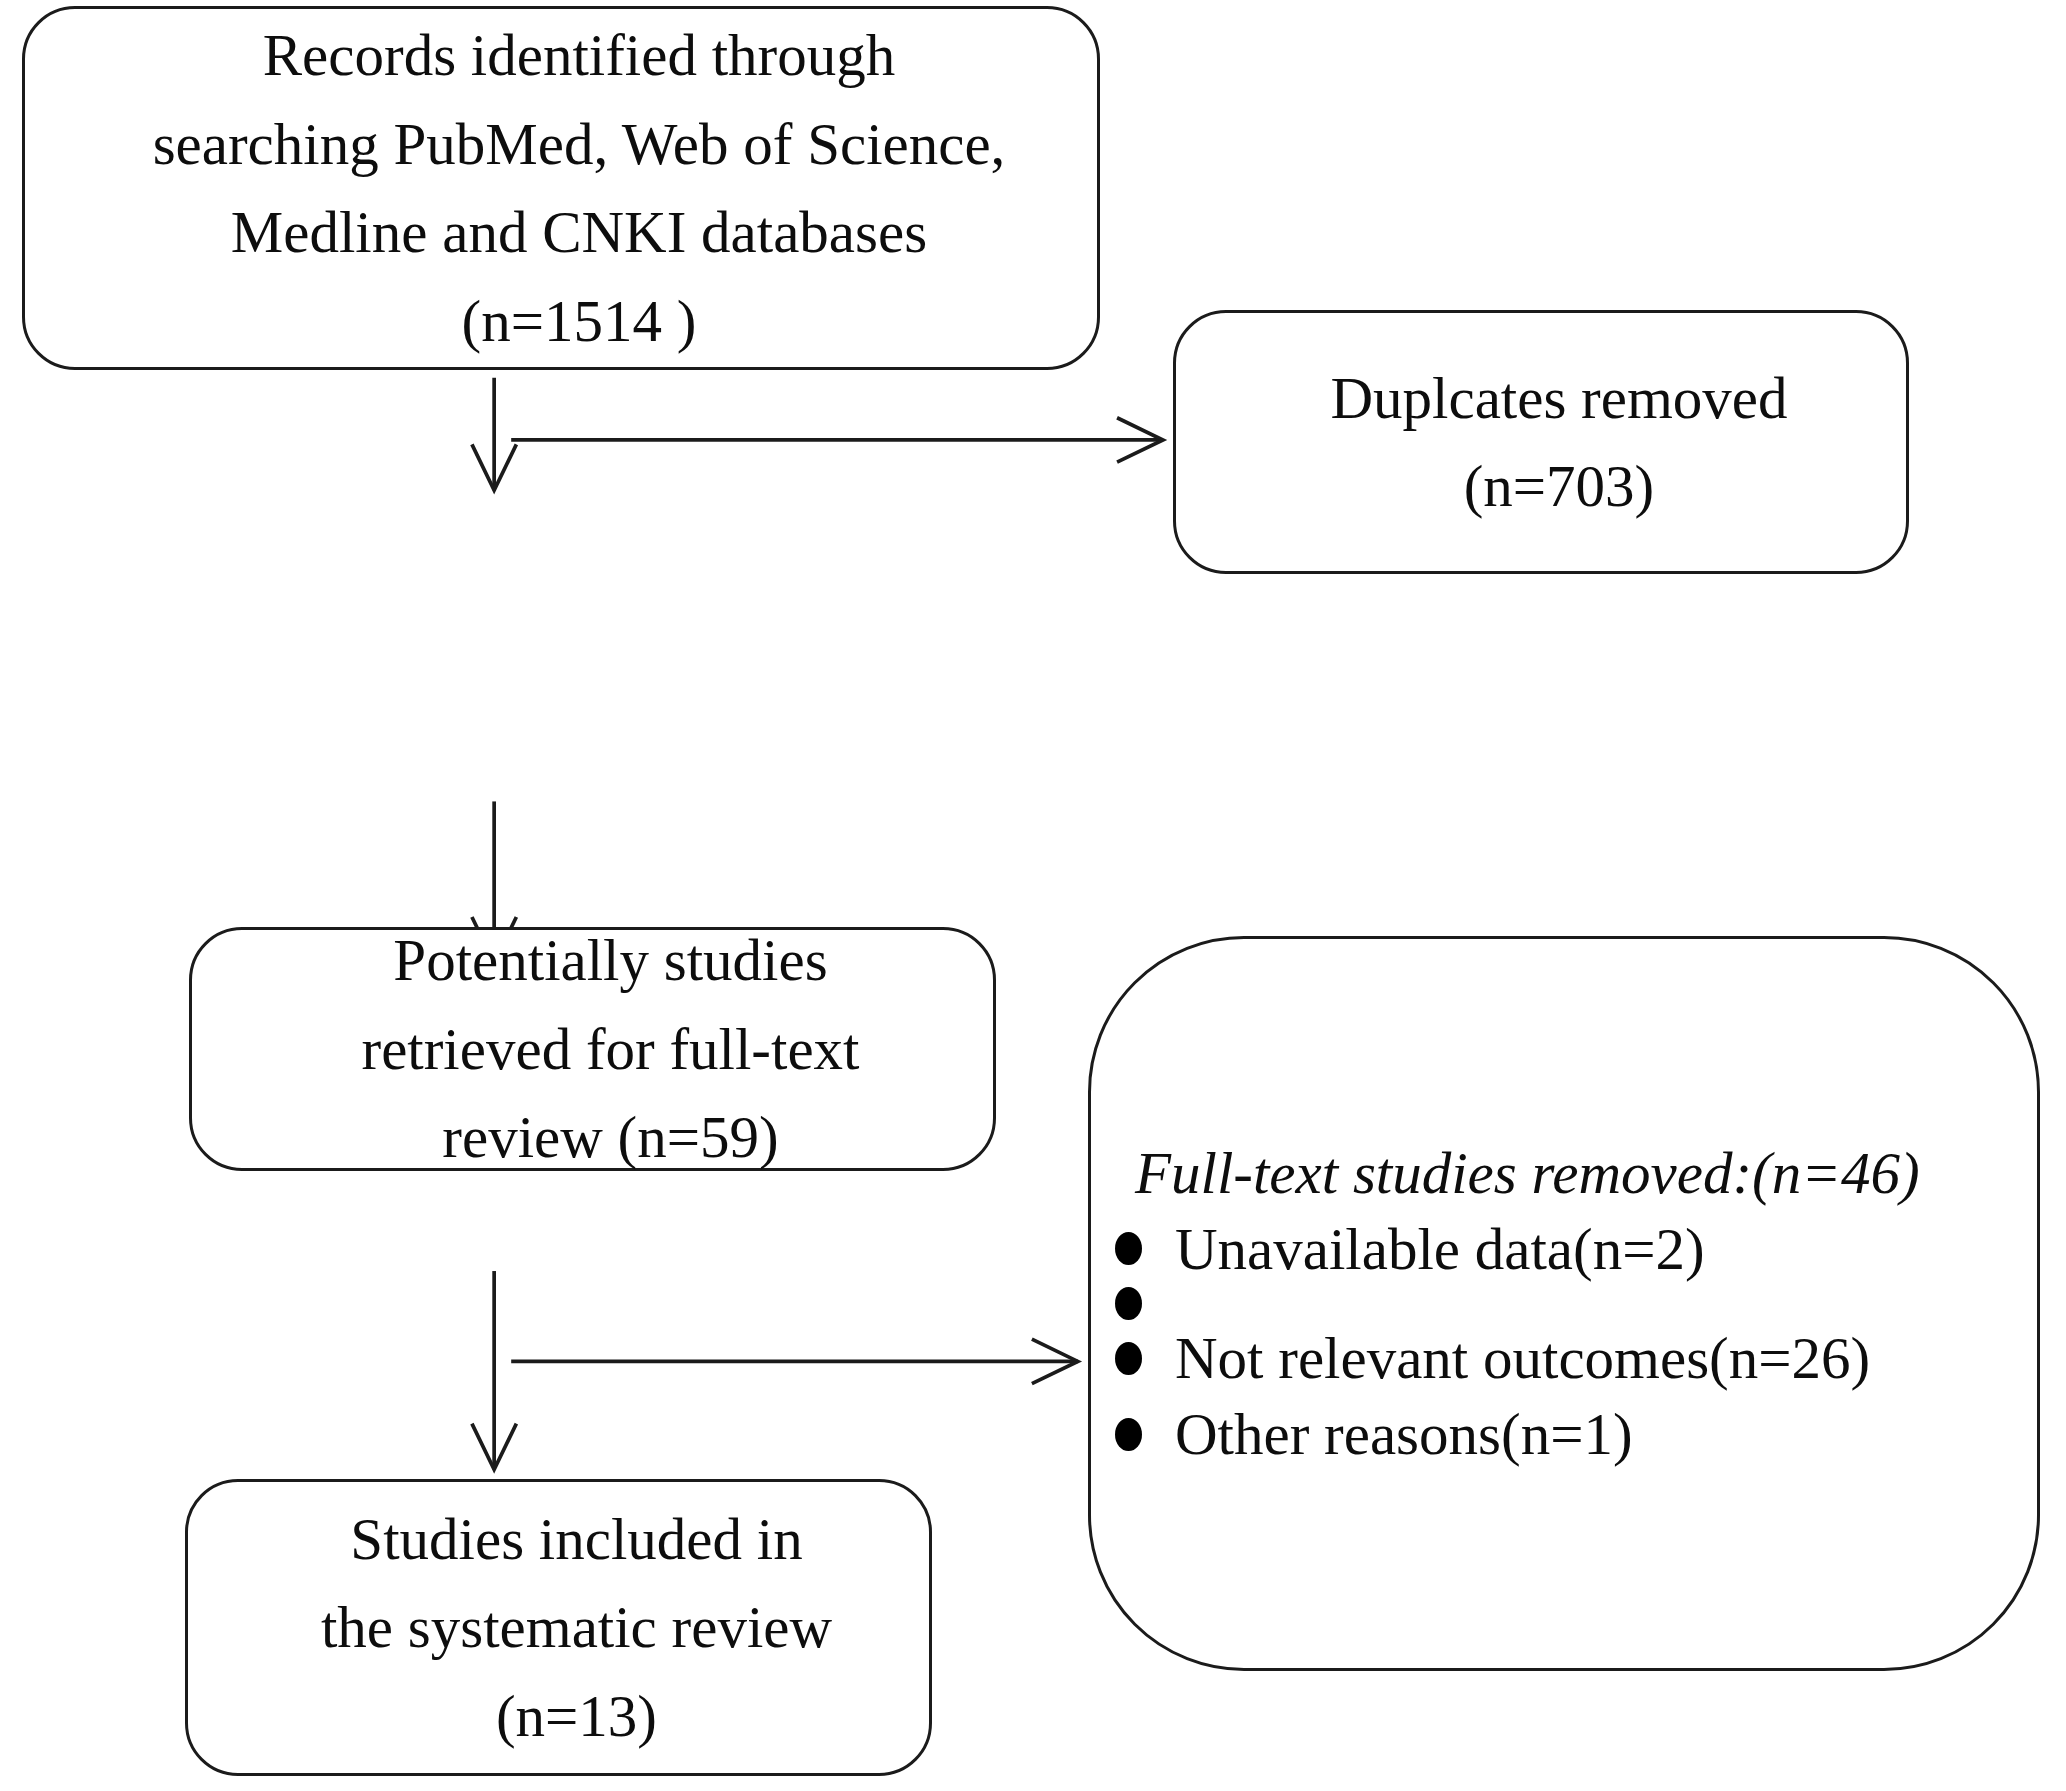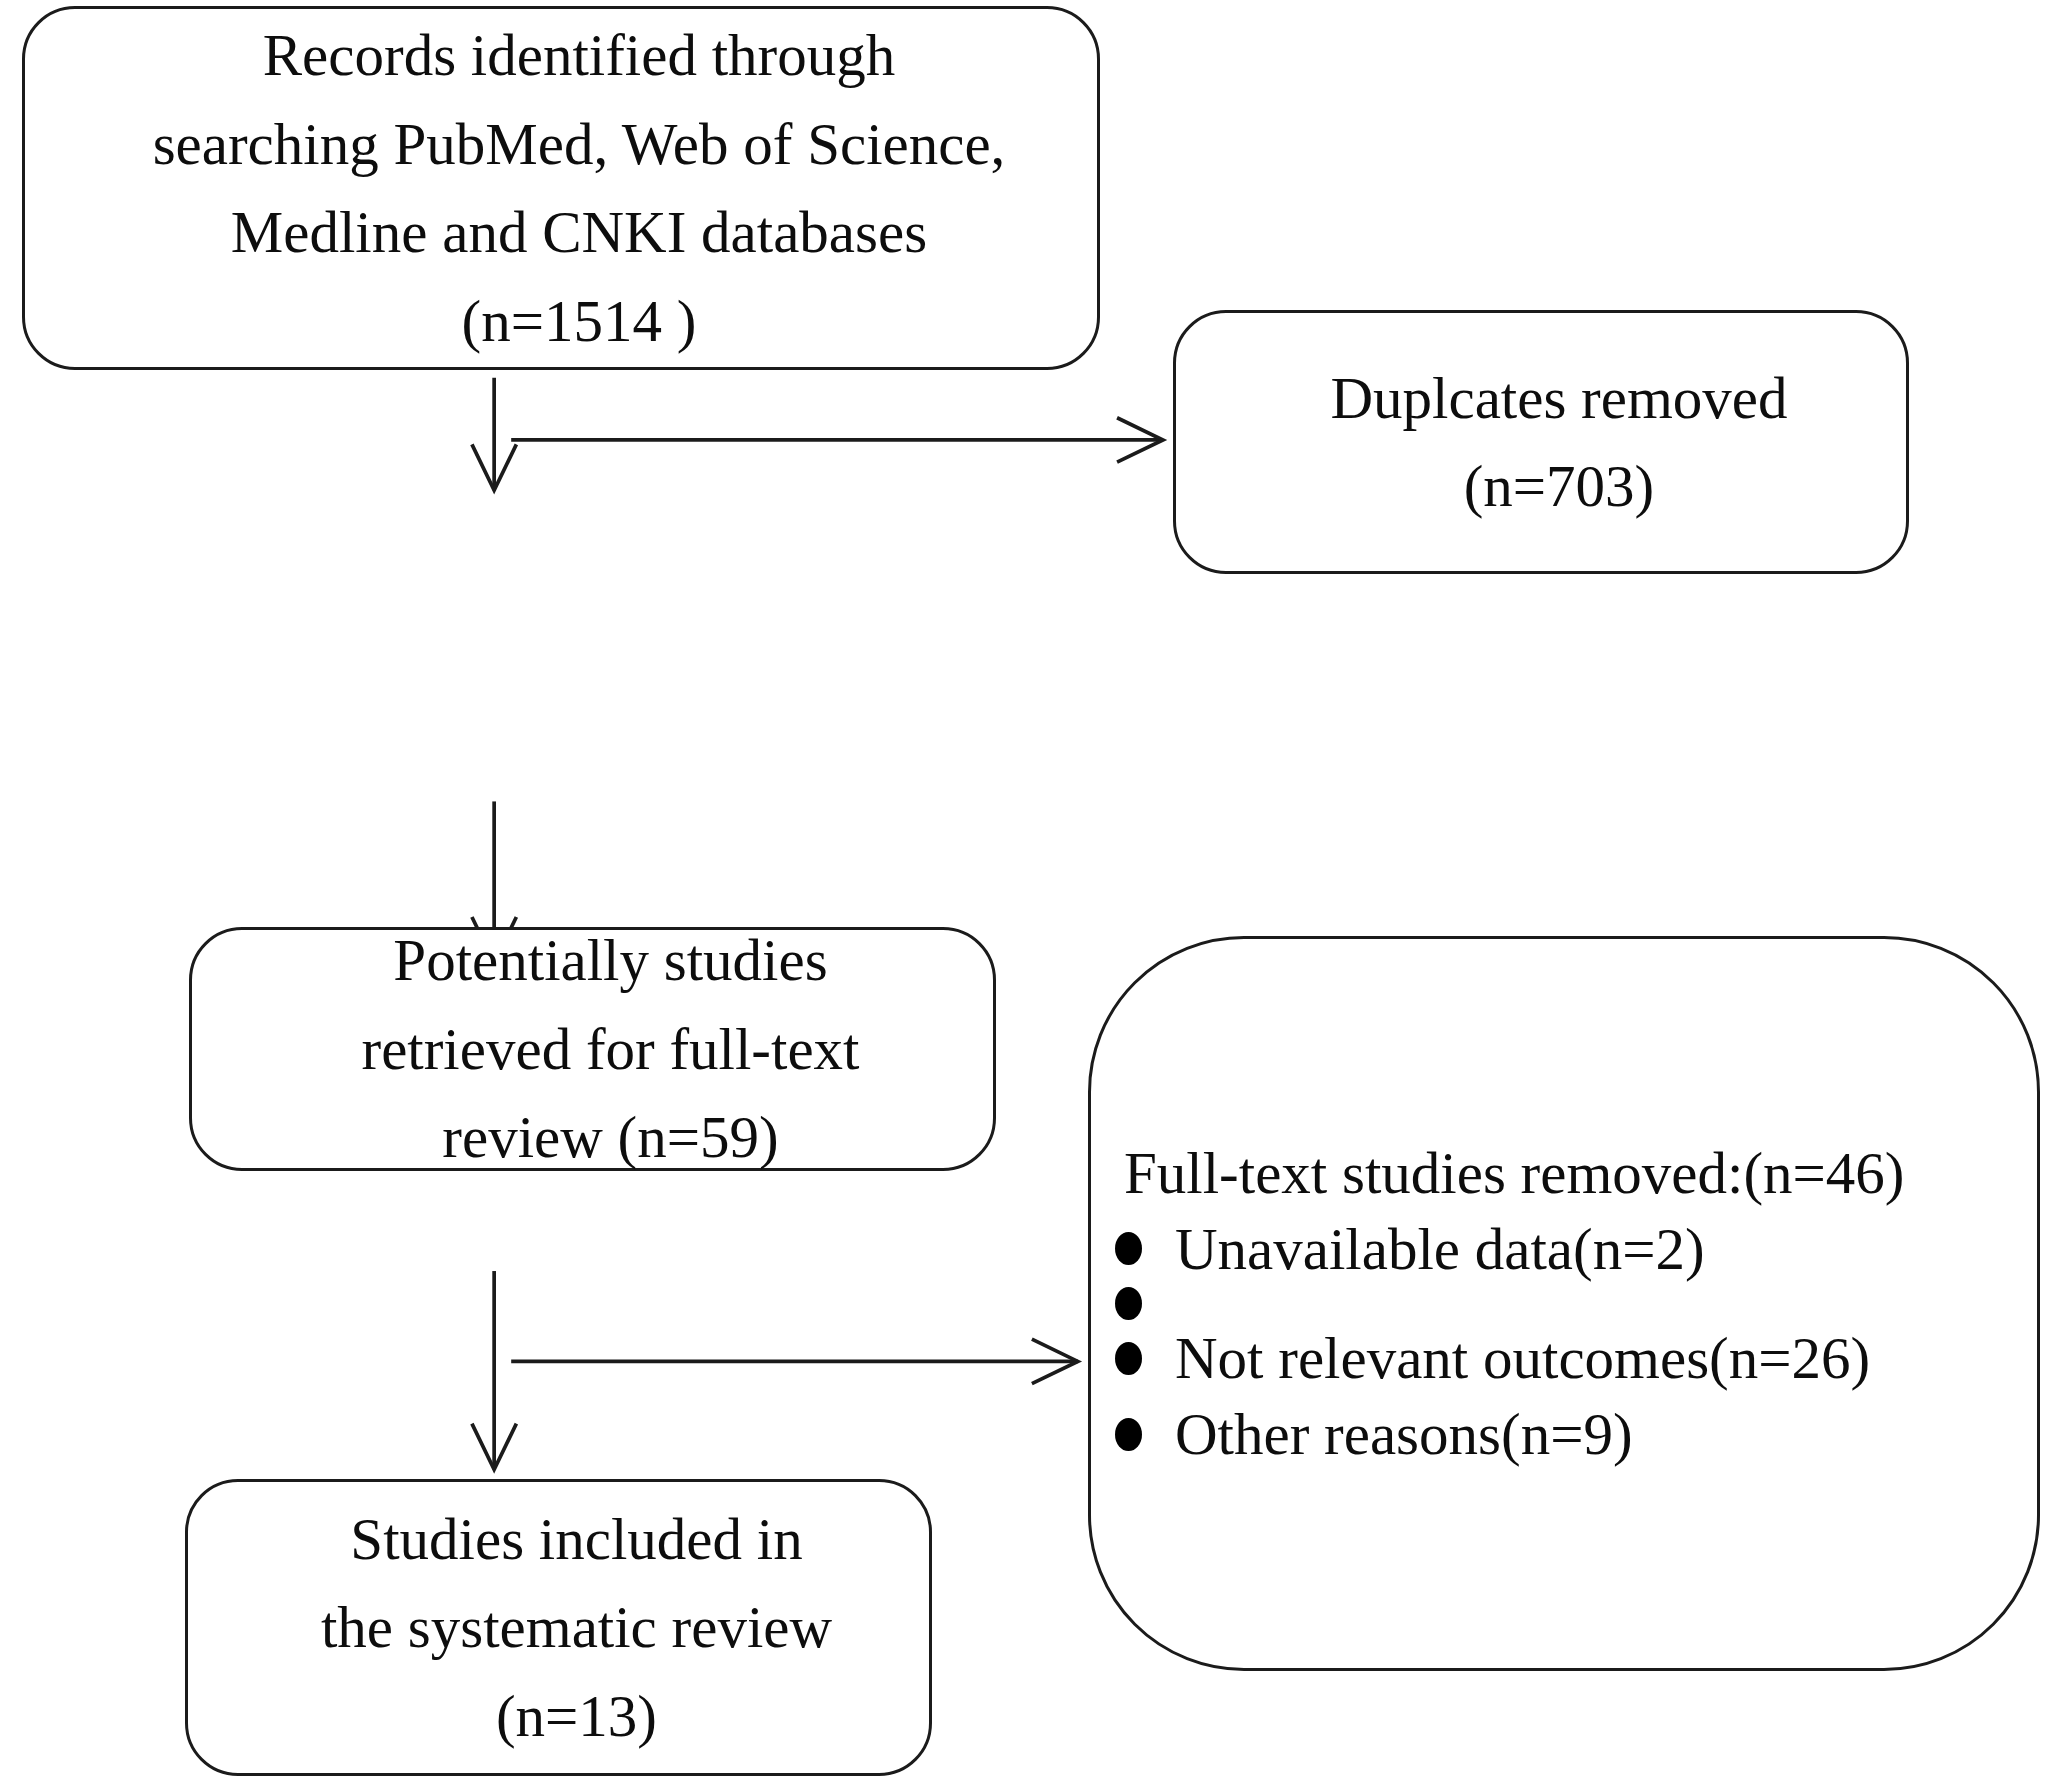--- a/index.html
+++ b/index.html
@@ -39,22 +39,23 @@
   #box-included         { left: 185px;  top: 1479px; width: 747px; height: 297px; }
   #box-removed {
     left: 1088px; top: 936px; width: 952px; height: 735px;
     border-radius: 156px;
     align-items: stretch;
     text-align: left;
     line-height: 1.29;
     padding: 0 30px 0 24px;
   }
   #box-removed .heading {
-    margin-left: 9px;
+    margin-left: 20px;
     white-space: nowrap;
+    font-style: italic;
   }
   .bullet-row {
     display: flex;
     align-items: center;
     gap: 33px;
     white-space: nowrap;
   }
   .dot {
     flex: none;
     width: 27px;
@@ -114,21 +115,21 @@
     </div>
     <div class="bullet-row">
       <span class="dot"></span>
     </div>
     <div class="bullet-row">
       <span class="dot"></span>
       <span>Not relevant outcomes(n=26)</span>
     </div>
     <div class="bullet-row">
       <span class="dot"></span>
-      <span>Other reasons(n=9)</span>
+      <span>Other reasons(n=1)</span>
     </div>
   </div>
 
   <div class="flow-box" id="box-included">
     <div>Studies included in</div>
     <div>the systematic review</div>
     <div>(n=13)</div>
   </div>
 
 </div>

